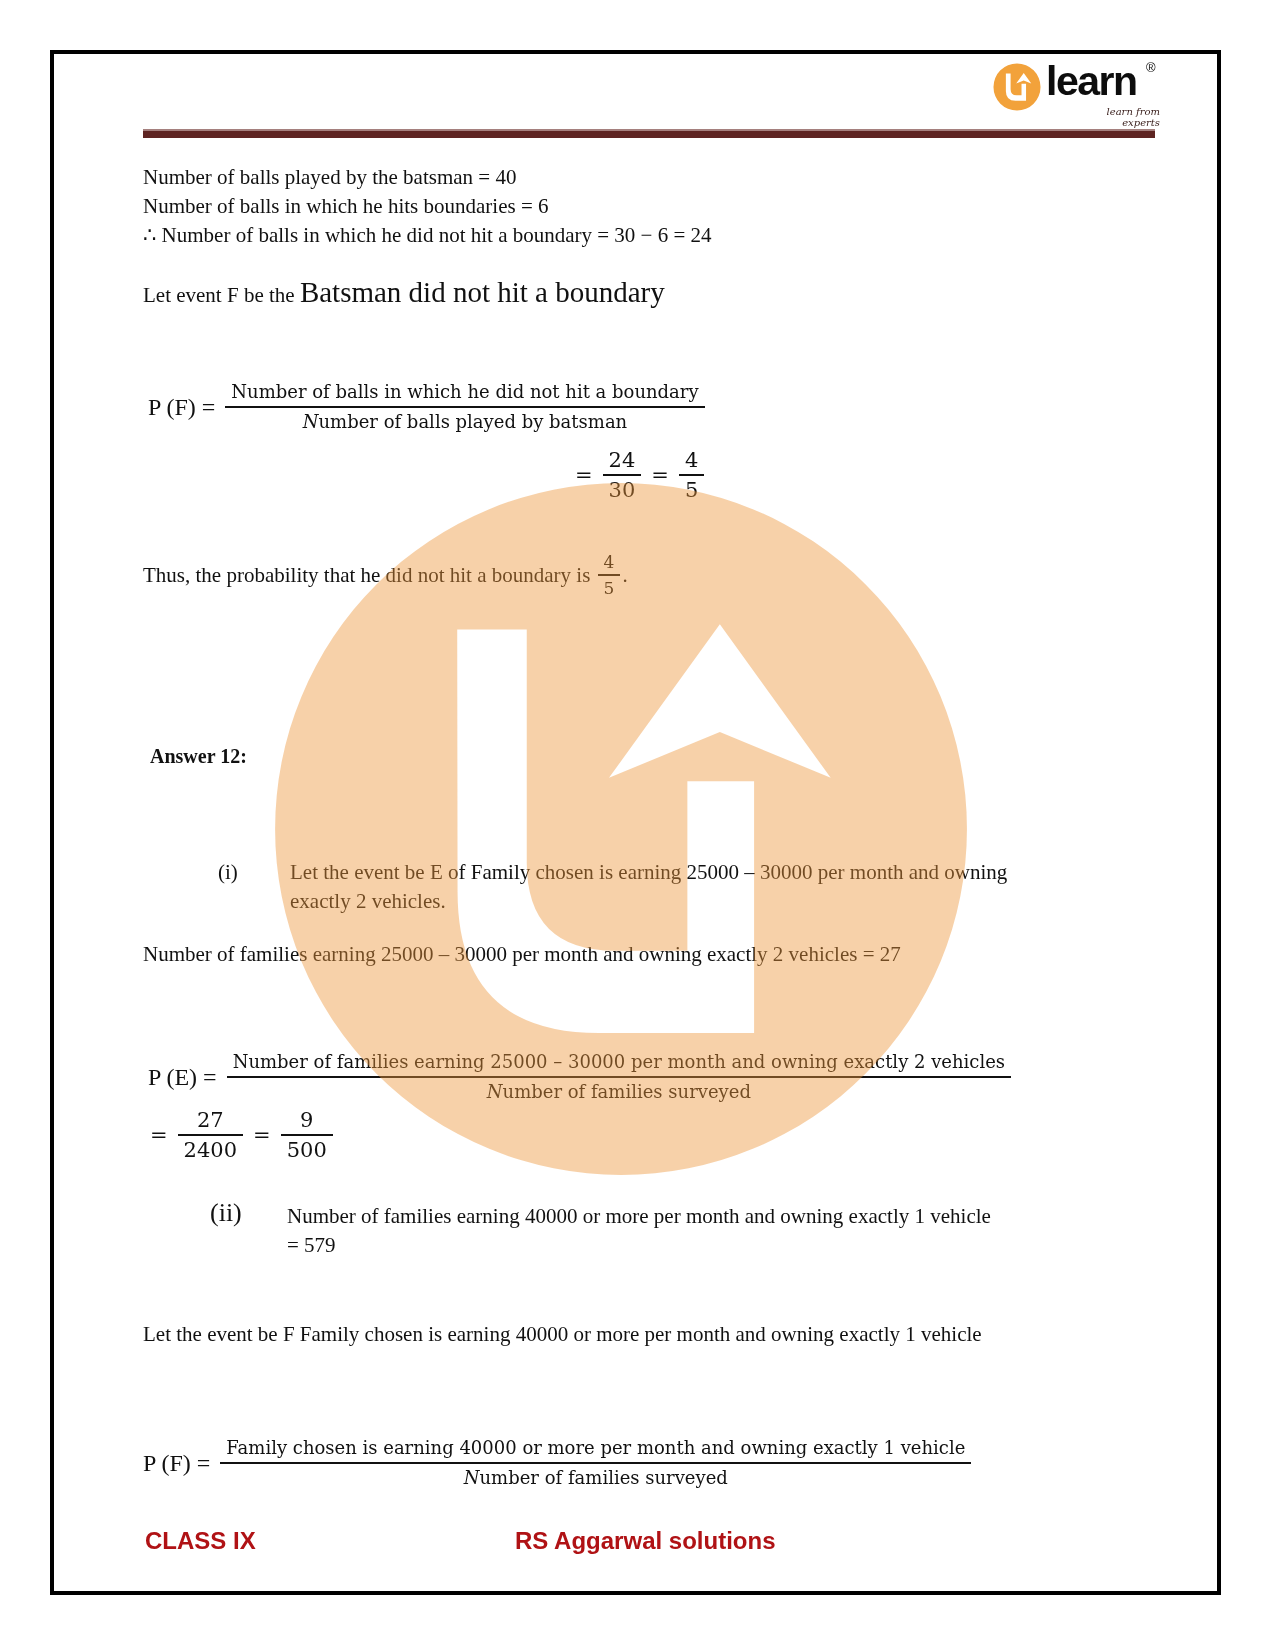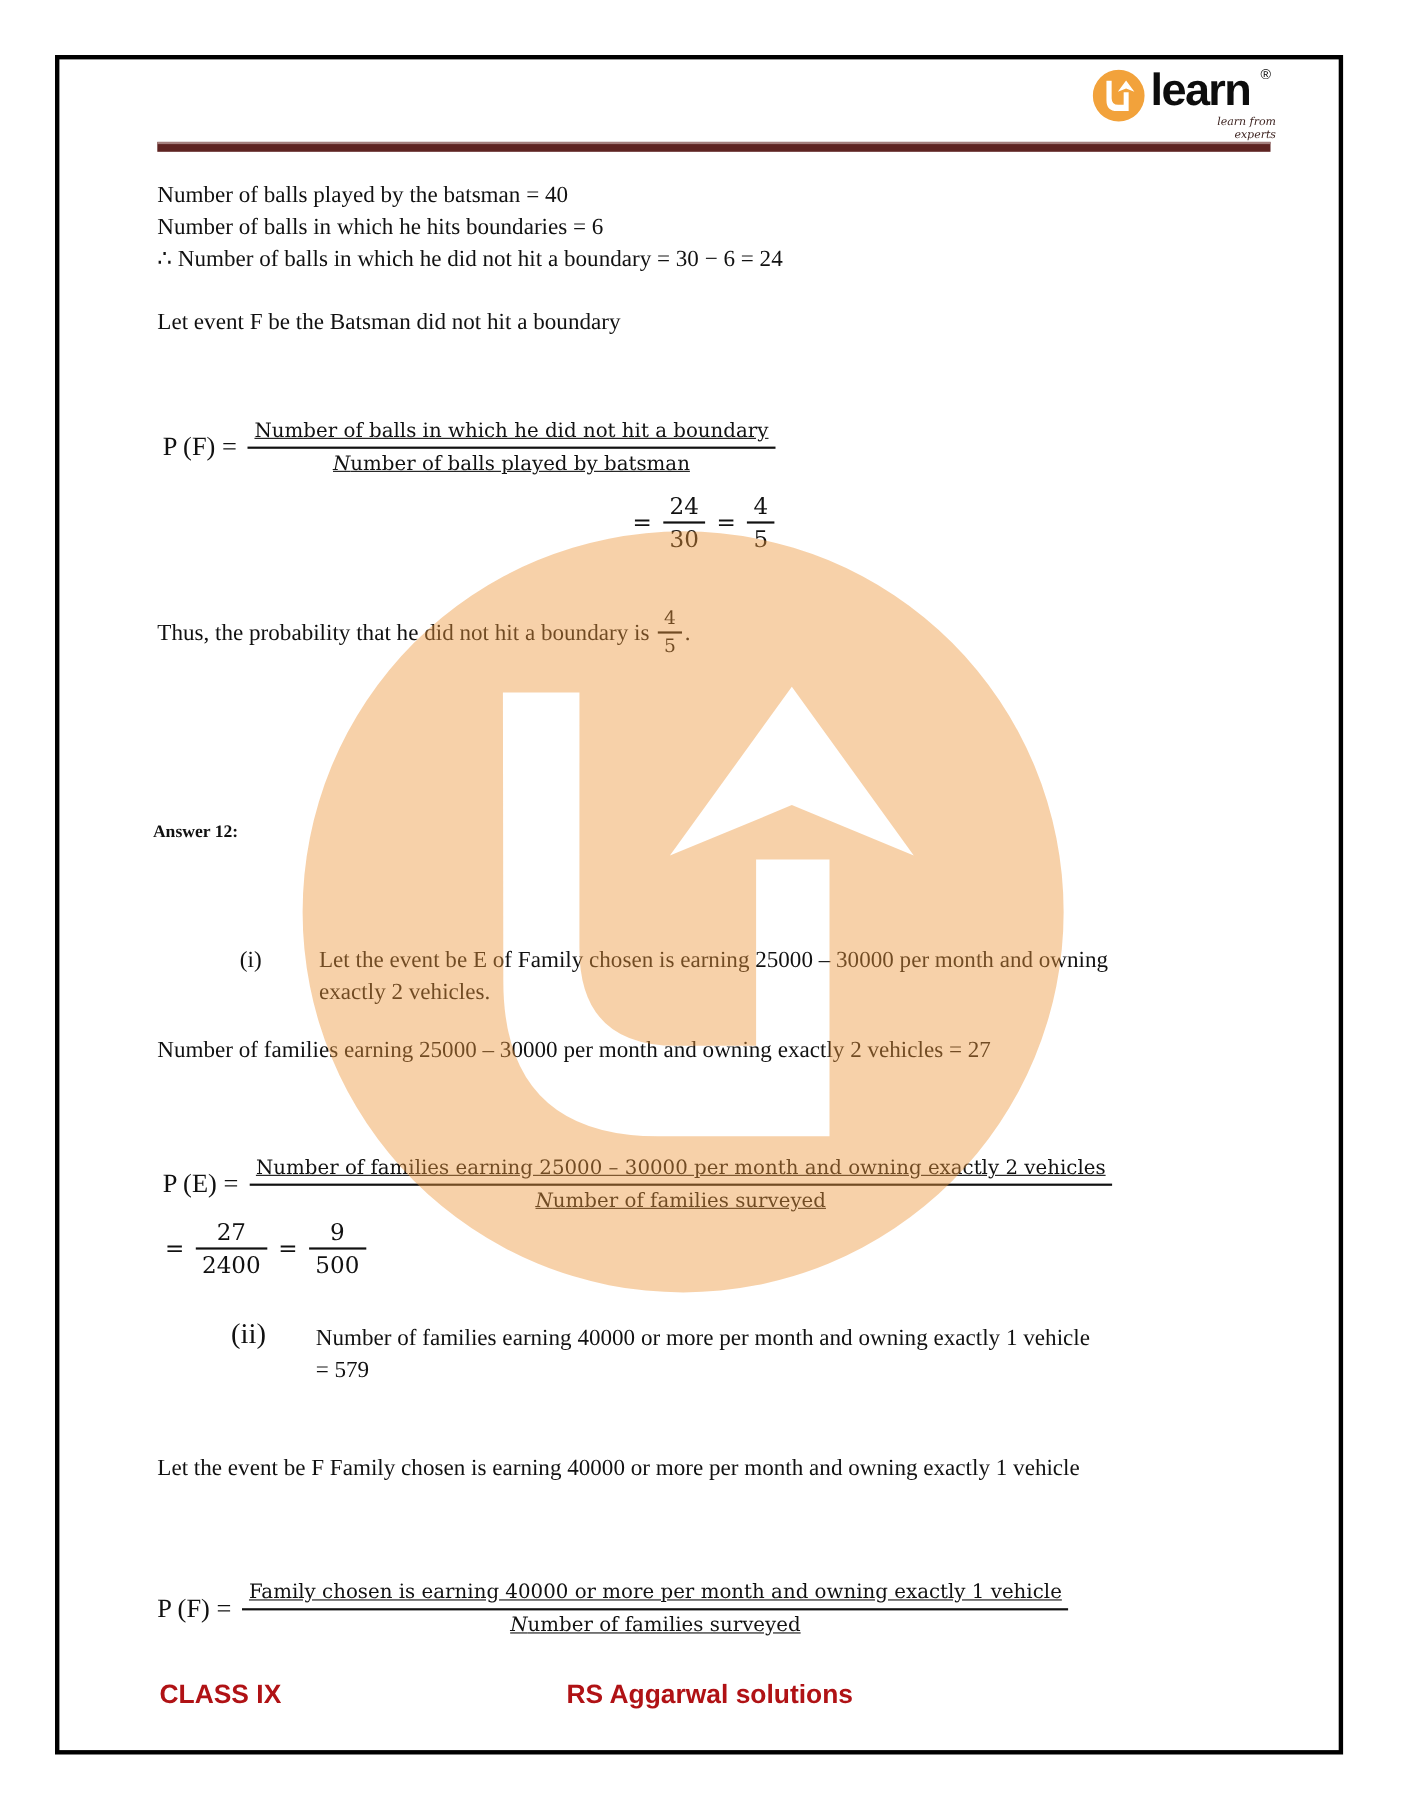--- a/index.html
+++ b/index.html
@@ -31,29 +31,29 @@
     position:absolute;left:1076px;top:106px;width:84px;
     font-style:italic;font-size:10px;color:#3d2320;text-align:right;
     font-family:"DejaVu Serif", serif;
   }
   .rule{
     position:absolute;left:143px;top:129px;width:1012px;height:7px;
     background:#5e2422;border-top:2px solid #a5807e;
   }
   
   .t{position:absolute;font-size:21px;line-height:29px;}
-  .emph{font-size:21px;}
+  .emph{font-size:29px;}
   .bold{font-weight:bold;}
   
   .formula{position:absolute;display:flex;align-items:center;gap:10px;margin-top:28px;}
   .lhs{font-size:24px;white-space:nowrap;}
   .frac{display:inline-flex;flex-direction:column;text-align:center;vertical-align:middle;}
   .frac .num{border-bottom:2px solid currentColor;padding:0 6px 2px 6px;}
   .frac .den{padding:2px 6px 0 6px;}
-  .eqtext{font-family:"DejaVu Serif", serif;font-size:18px;line-height:24px;white-space:nowrap;text-decoration:underline;}
+  .eqtext{font-family:"DejaVu Serif", serif;font-size:18px;line-height:24px;white-space:nowrap;}
   .den.first-italic::first-letter{font-style:italic;}
   .calcrow{position:absolute;display:flex;align-items:center;gap:10px;font-size:21px;
            font-family:"DejaVu Serif", serif;}
   .inlinefrac{font-size:17px;line-height:20px;font-family:"DejaVu Serif", serif;margin:0 2px;}
   .thusline{display:flex;align-items:center;}
   
   .wm{position:absolute;left:268px;top:476px;width:706px;height:706px;pointer-events:none;}
   
   .footer-item{
     position:absolute;top:1527px;
@@ -118,21 +118,21 @@
 
   <div class="t thusline" style="left:143px;top:552px;">
     <span>Thus, the probability that he did not hit a boundary is</span>&nbsp;
     <span class="frac inlinefrac">
       <span class="num">4</span>
       <span class="den">5</span>
     </span>
     <span>.</span>
   </div>
 
-  <div class="t bold" style="left:139px;top:742px;font-size:16px;">Answer 12:</div>
+  <div class="t bold" style="left:150px;top:742px;font-size:20px;">Answer 12:</div>
 
 
   <div class="t" style="left:218px;top:858px;">(i)</div>
   <div class="t" style="left:290px;top:858px;width:740px;">Let the event be E of Family chosen is earning 25000 – 30000 per month and owning exactly 2 vehicles.</div>
 
   <div class="t" style="left:143px;top:940px;">Number of families earning 25000 – 30000 per month and owning exactly 2 vehicles = 27</div>
 
   <div class="formula" style="left:148px;top:1022px;">
     <span class="lhs">P (E) =</span>
     <span class="frac eqtext">

